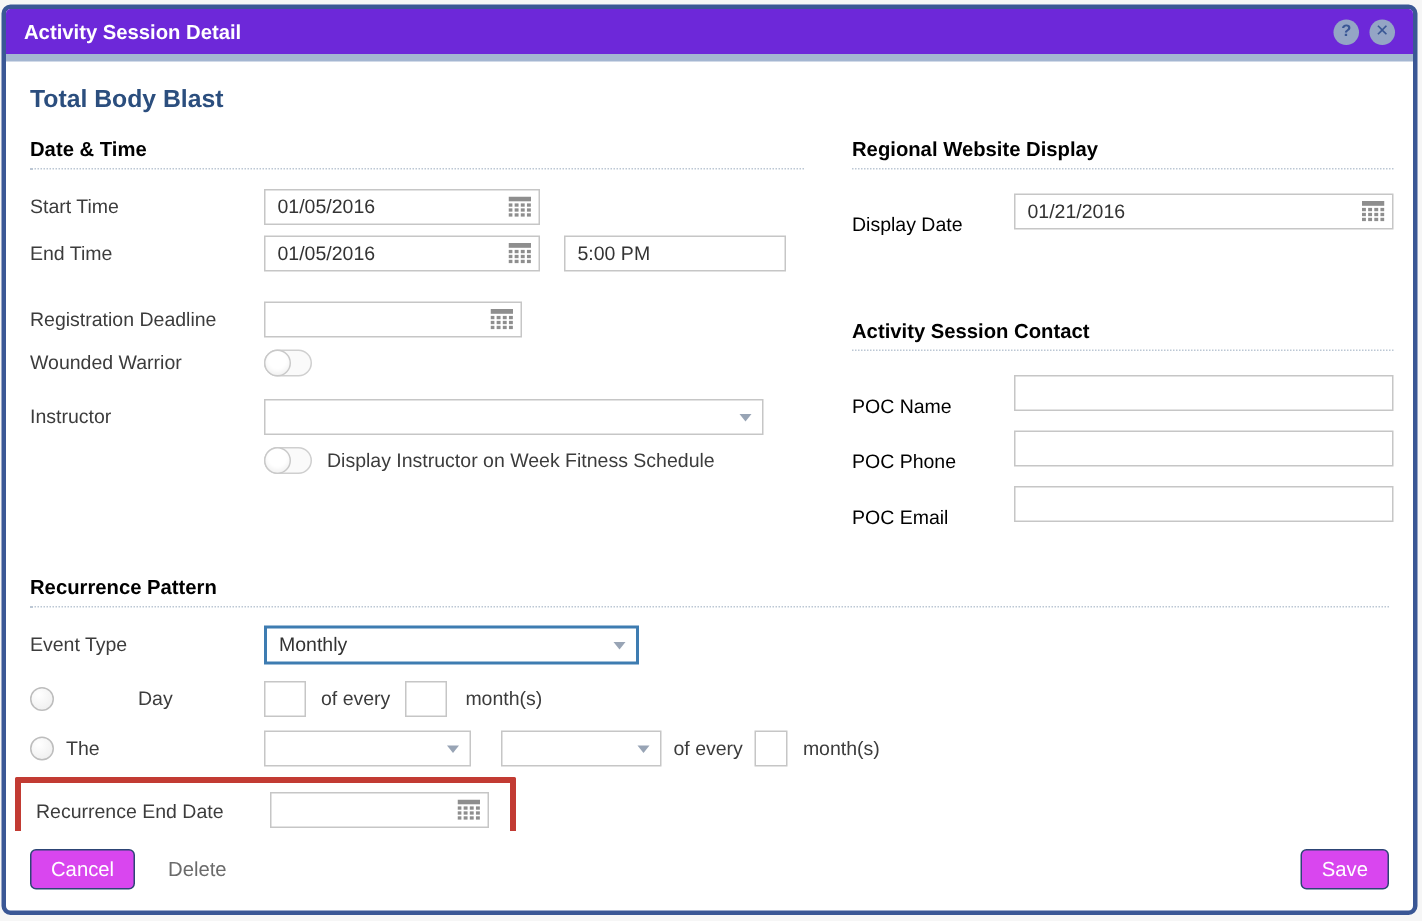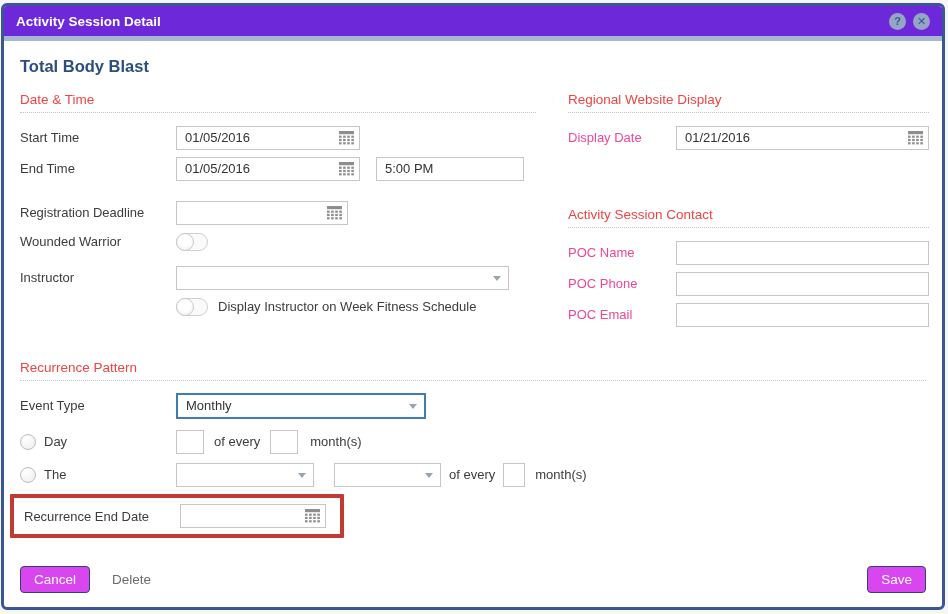--- a/index.html
+++ b/index.html
@@ -32,29 +32,29 @@
     padding:0 15px;line-height:30px;font-size:13px;font-weight:bold;
     color:#243d60;cursor:pointer;
   }
   .tab.active{background:#96a9c9;color:#1c3356;}
   .tab.disabled{color:#9dadc5;cursor:default;}
   .tab-strip{height:5px;background:#a4b6d1;flex:0 0 auto;}
   
   .content{flex:1;padding:10px 16px 0;position:relative;overflow:hidden;}
   .page-heading{font-size:16.5px;font-weight:bold;color:#2b4e7e;margin:6px 0 16px;}
   .section-hdr{
-    font-size:13.5px;font-weight:normal;color:#ef4444;
+    font-size:13.5px;font-weight:bold;color:#000000;
     padding-bottom:5px;border-bottom:1px dotted #bcc7d4;margin-bottom:11px;
   }
   .columns{display:flex;align-items:flex-start;}
   .col-left{width:516px;flex:0 0 auto;}
   .col-right{flex:1;margin-left:32px;}
   .row{display:flex;align-items:center;margin-bottom:4px;min-height:27px;}
   .lbl{width:156px;flex:0 0 auto;font-size:13px;color:#3c3c3c;}
-  .lbl-r{width:108px;flex:0 0 auto;font-size:13px;color:#ec4899;}
+  .lbl-r{width:108px;flex:0 0 auto;font-size:13px;color:#000000;margin-top:18px;}
   input[type=text]{
     height:24px;border:1px solid #c6c6c6;font-size:13px;color:#333;
     padding:0 8px;box-sizing:border-box;background:#fff;outline:none;
     font-family:"Liberation Sans","DejaVu Sans",sans-serif;
   }
   .datewrap{position:relative;display:inline-block;}
   .datewrap input{padding-right:44px;width:100%;}
   .cal-icon{position:absolute;right:6px;top:50%;transform:translateY(-50%);line-height:0;}
   .w-date{width:184px;}
   .w-time{width:148px;margin-left:16px;}
@@ -247,21 +247,21 @@
 
       <div class="row" style="margin-bottom:9px;">
         <span class="lbl">Event Type</span>
         <span class="select focus w-event">
           <span>Monthly</span>
           <span class="arrow"></span>
         </span>
       </div>
 
       <div class="row" style="margin-bottom:6px;">
-        <span class="lbl" style="display:flex;align-items:center;">
+        <span class="lbl" style="display:flex;align-items:center;gap:48px;">
           <span class="radio"></span>
           <span class="radio-lbl">Day</span>
         </span>
         <input type="text" class="sm-input" value="" style="">
         <span class="inline-txt" style="margin:0 10px;">of every</span>
         <input type="text" class="sm-input" value="" style="">
         <span class="inline-txt" style="margin-left:12px;">month(s)</span>
       </div>
 
       <div class="row" style="margin-bottom:0;">

